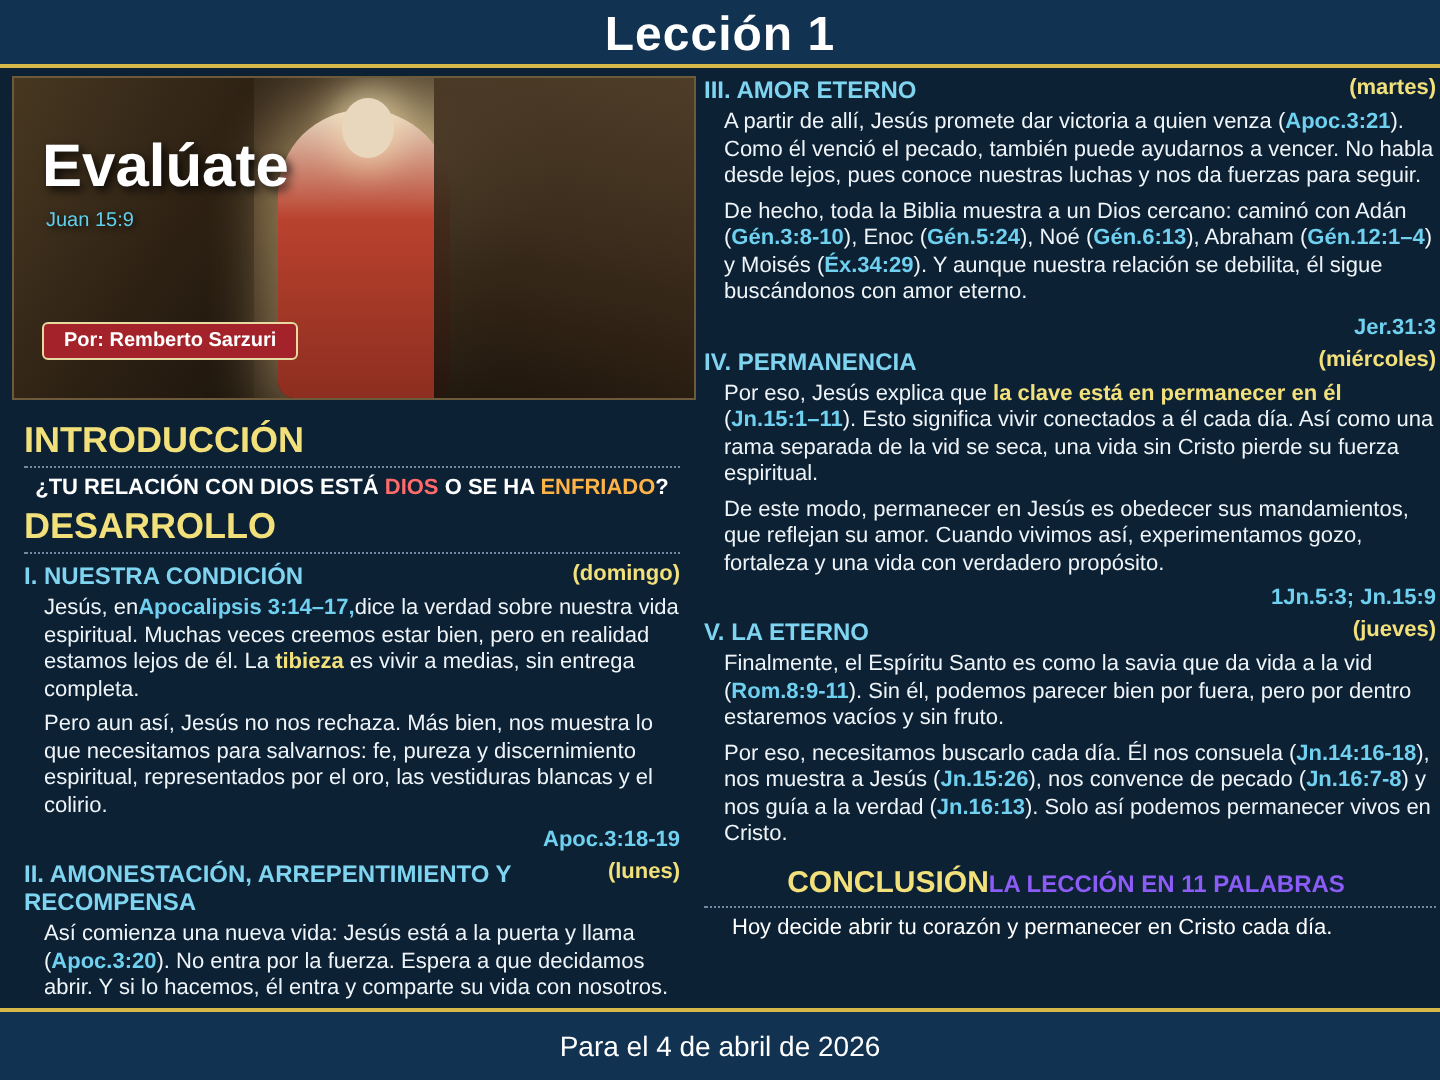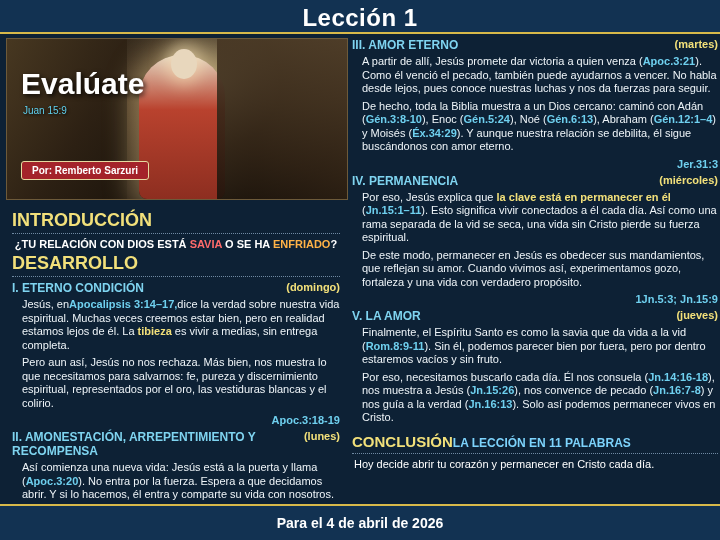--- a/index.html
+++ b/index.html
@@ -109,33 +109,33 @@
   .ref{color:#6fd0ef;font-weight:bold;}
   .hl-red{color:#ff6b6b;font-weight:bold;}
   .hl-amber{color:#ffb347;font-weight:bold;}
   .hl-yellow{color:#f2e07a;font-weight:bold;}
   .ref-right{display:block;text-align:right;font-weight:bold;color:#6fd0ef;font-size:11px;}
 
   
   .panel{padding:0 2px;}
   .concl-head{
     font-size:15px;font-weight:bold;color:#f2e07a;margin:8px 4px 0 0;
-    display:flex;justify-content:flex-start;align-items:baseline;
-  }
-  .concl-tag{font-size:12px;color:#7dd3fc;font-weight:bold;}
+    display:flex;justify-content:center;align-items:baseline;
+  }
+  .concl-tag{font-size:12px;color:#8b5cf6;font-weight:bold;}
   .concl-rule{border-bottom:1px dotted #6f89a2;margin:3px 0 4px 0;}
-  .concl-text{font-size:11px;color:#ffffff;margin:2px 0 0 2px;}
+  .concl-text{font-size:11px;color:#ffffff;margin:2px 0 0 14px;}
 
   
   .footer{
     position:absolute;left:0;bottom:0;width:720px;height:34px;
     background:#123252;border-top:2px solid #d7b94a;
     display:flex;align-items:center;justify-content:center;
   }
-  .footer-text{font-size:14px;font-weight:bold;color:#ffffff;}
+  .footer-text{font-size:14px;font-weight:normal;color:#ffffff;}
 </style>
 </head>
 <body>
 
 <div class="page">
 
   <div class="header">
     <div class="header-title">Lección 1</div>
   </div>
 
@@ -150,30 +150,30 @@
         <div class="hero-sub">Juan 15:9</div>
         <div class="credit">Por: Remberto Sarzuri</div>
       </div>
 
       <div class="left-body">
 
         <div class="sec-head big">INTRODUCCIÓN</div>
         <div class="rule"></div>
 
         <div class="q-line">
-          <span>¿TU RELACIÓN CON DIOS ESTÁ </span><span class="hl-red">SAVIA</span><span> O SE HA </span><span class="hl-amber">ENFRIADO</span><span>?</span>
+          <span>¿TU RELACIÓN CON DIOS ESTÁ </span><span class="hl-red">DIOS</span><span> O SE HA </span><span class="hl-amber">ENFRIADO</span><span>?</span>
         </div>
 
         <div class="sec-head big">DESARROLLO</div>
         <div class="rule"></div>
 
         <div class="roman">
           <span class="rtitle">
             <span>I.</span>
-            <span>ETERNO CONDICIÓN</span>
+            <span>NUESTRA CONDICIÓN</span>
           </span>
           <span class="day">(domingo)</span>
         </div>
         <p class="para">Jesús, en<span class="ref">Apocalipsis 3:14–17,</span>dice la verdad sobre nuestra vida espiritual. Muchas veces creemos estar bien, pero en realidad estamos lejos de él. La <span class="hl-yellow">tibieza</span> es vivir a medias, sin entrega completa.</p>
         <p class="para">Pero aun así, Jesús no nos rechaza. Más bien, nos muestra lo que necesitamos para salvarnos: fe, pureza y discernimiento espiritual, representados por el oro, las vestiduras blancas y el colirio.</p>
         <span class="ref-right">Apoc.3:18-19</span>
 
         <div class="roman">
           <span class="rtitle">
             <span>II.</span>
@@ -206,21 +206,21 @@
         </span>
         <span class="day">(miércoles)</span>
       </div>
       <p class="para">Por eso, Jesús explica que <span class="hl-yellow">la clave está en permanecer en él</span> (<span class="ref">Jn.15:1–11</span>). Esto significa vivir conectados a él cada día. Así como una rama separada de la vid se seca, una vida sin Cristo pierde su fuerza espiritual.</p>
       <p class="para">De este modo, permanecer en Jesús es obedecer sus mandamientos, que reflejan su amor. Cuando vivimos así, experimentamos gozo, fortaleza y una vida con verdadero propósito.</p>
       <span class="ref-right">1Jn.5:3; Jn.15:9</span>
 
       <div class="roman">
         <span class="rtitle">
           <span>V.</span>
-          <span>LA AMOR</span>
+          <span>LA ETERNO</span>
         </span>
         <span class="day">(jueves)</span>
       </div>
       <p class="para">Finalmente, el Espíritu Santo es como la savia que da vida a la vid (<span class="ref">Rom.8:9-11</span>). Sin él, podemos parecer bien por fuera, pero por dentro estaremos vacíos y sin fruto.</p>
       <p class="para">Por eso, necesitamos buscarlo cada día. Él nos consuela (<span class="ref">Jn.14:16-18</span>), nos muestra a Jesús (<span class="ref">Jn.15:26</span>), nos convence de pecado (<span class="ref">Jn.16:7-8</span>) y nos guía a la verdad (<span class="ref">Jn.16:13</span>). Solo así podemos permanecer vivos en Cristo.</p>
 
       <div class="concl-head">
         <span>CONCLUSIÓN</span>
         <span class="concl-tag">LA LECCIÓN EN 11 PALABRAS</span>
       </div>

